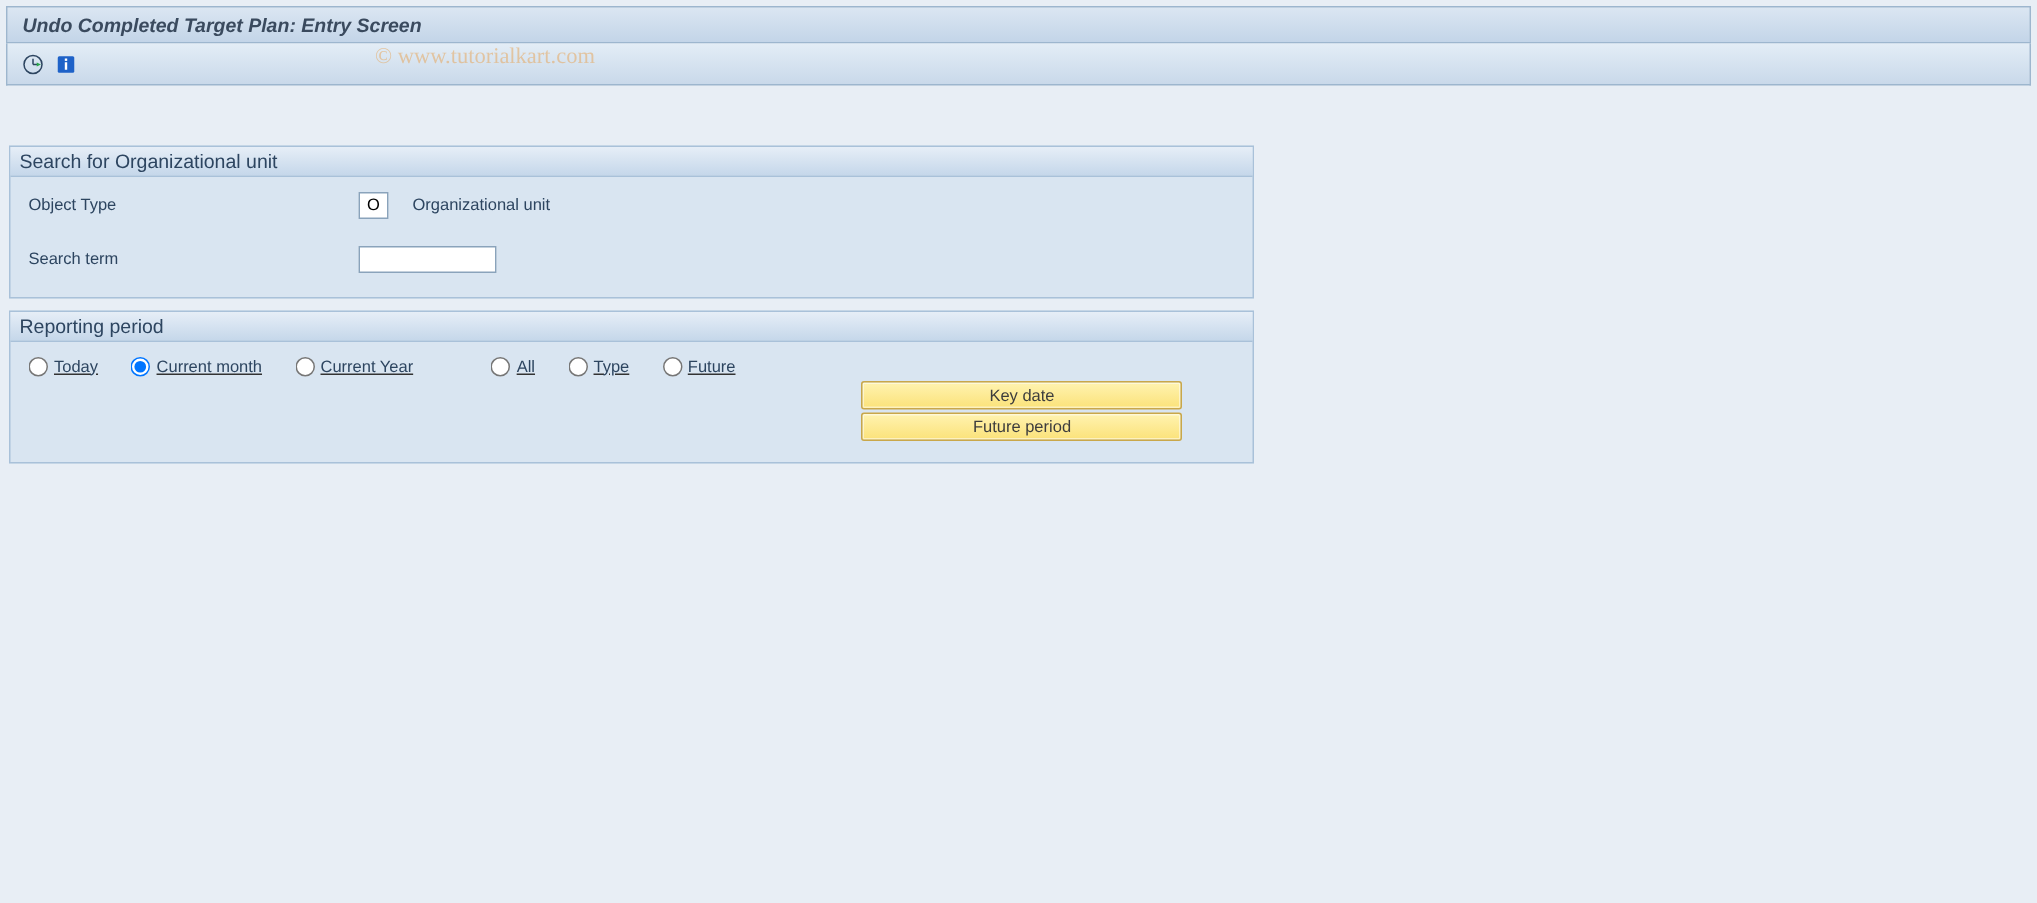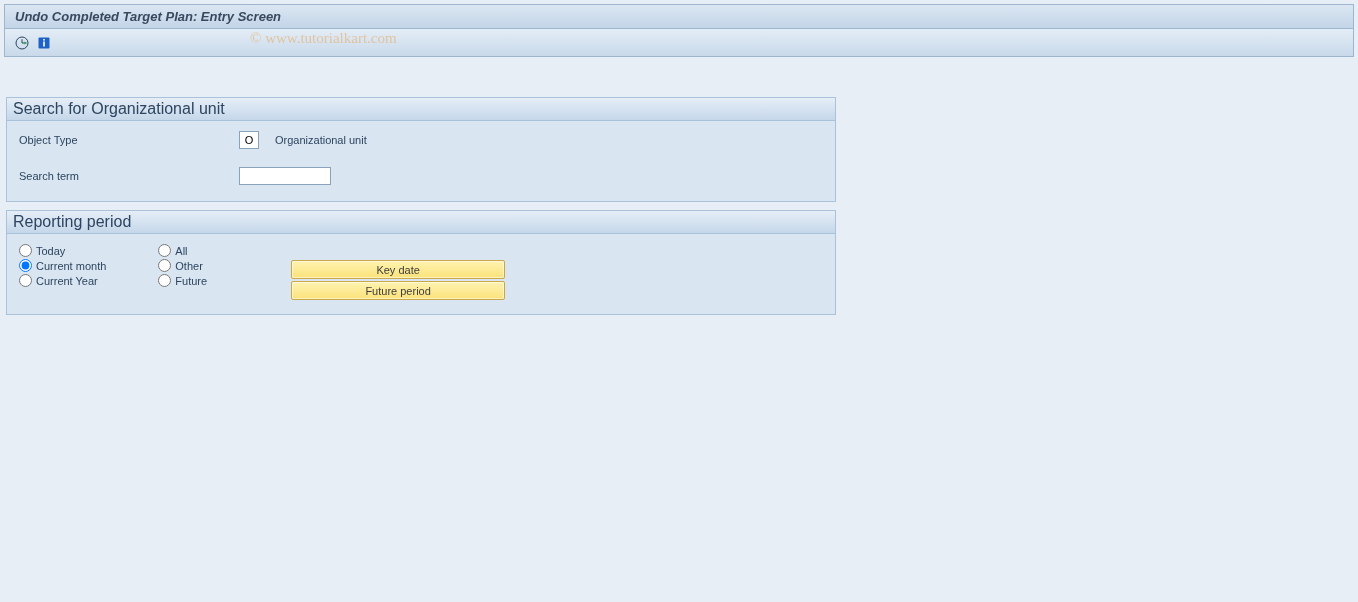--- a/index.html
+++ b/index.html
@@ -62,21 +62,21 @@
     .groupbox {
       border: 1px solid #a9c1d9;
       background: #d9e5f1;
       margin-bottom: 8px;
       width: 830px;
     }
     .groupbox-header {
       background: linear-gradient(#e6eef7, #c5d7ea);
       border-bottom: 1px solid #a9c1d9;
       padding: 2px 6px;
-      font-size: 16px;
+      font-size: 13px;
       color: #2d4560;
     }
     .groupbox-body {
       padding: 6px 12px 14px 12px;
     }
     .row {
       display: flex;
       align-items: center;
       height: 22px;
       margin-top: 2px;
@@ -110,21 +110,21 @@
     }
     .arrow-btn {
       width: 22px; height: 20px;
       margin-left: 72px;
     }
     .period-btn {
       width: 214px; height: 19px;
       font-size: 11px; color: #3d3d3d;
     }
 
-    .radio-col { display: flex; flex-direction: column; gap: 2px; }
+    .radio-col { display: flex; gap: 22px; text-decoration: underline; }
     .radio-cols { display: flex; gap: 52px; align-items: flex-start; padding-top: 4px;}
     .radio-item { display: flex; align-items: center; gap: 4px; color: #2d4560; }
     .radio-item input { margin: 0; }
     .btn-col { display:flex; flex-direction: column; gap: 2px; margin-left: 84px; margin-top: 20px;}
   </style>
 </head>
 <body>
 
 <div class="titlebar">
   <span>Undo Completed Target Plan: Entry Screen</span>
@@ -185,21 +185,21 @@
               <span>Current Year</span>
           </label>
         </div>
         <div class="radio-col">
           <label class="radio-item">
             <input type="radio" name="p1" style="">
               <span>All</span>
           </label>
           <label class="radio-item">
             <input type="radio" name="p1" style="">
-              <span>Other</span>
+              <span>Type</span>
           </label>
           <label class="radio-item">
             <input type="radio" name="p1" style="">
               <span>Future</span>
           </label>
         </div>
       </div>
       <div class="btn-col">
         <button class="yellow-btn period-btn">
           <span>Key date</span>

